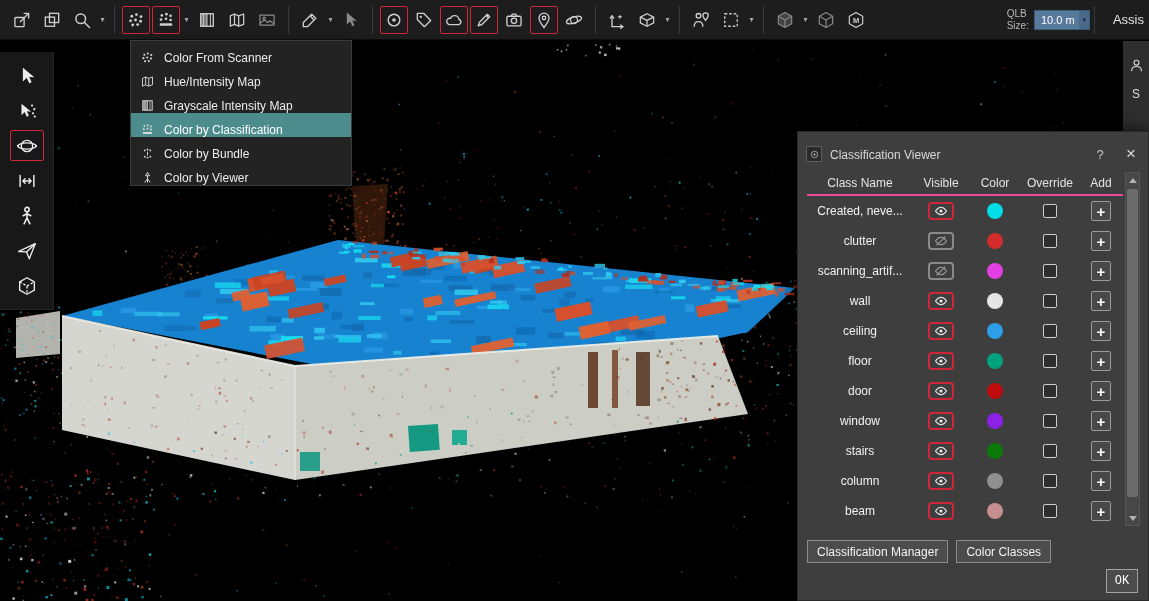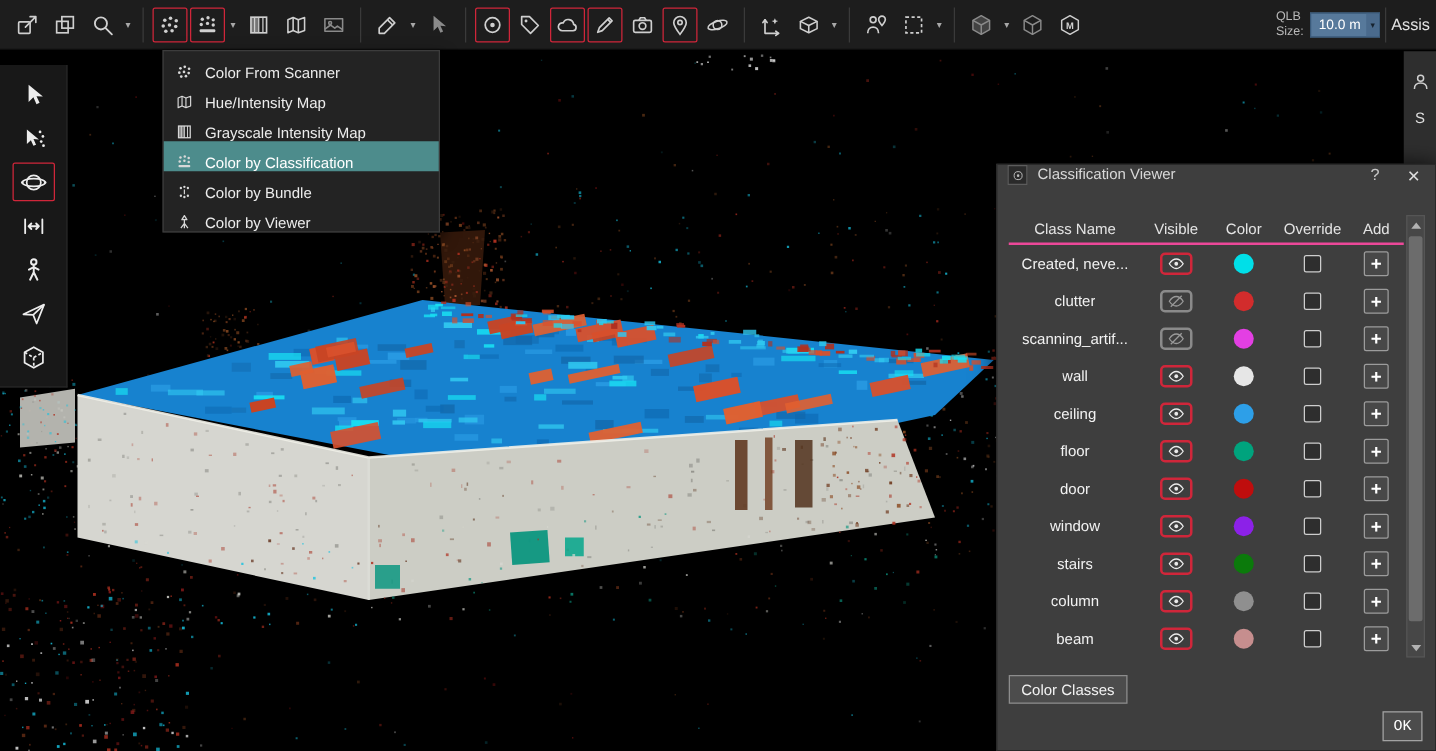--- a/index.html
+++ b/index.html
@@ -19,21 +19,21 @@
   .tbtn{width:28px;height:28px;display:flex;align-items:center;justify-content:center;color:#cfcfcf;
         border:1.5px solid transparent;border-radius:2px;flex:none}
   .tbtn.active{border-color:var(--accent-red,#d0263a)}
   .tbtn.dim{color:#8a8a8a}
   .tbtn svg{width:20px;height:20px;display:block}
   .caret{font-size:8px;color:#a8a8a8;width:9px;text-align:center;flex:none}
   .qlb{margin-left:auto;font-size:10px;color:#b8b8b8;line-height:1.2;text-align:left;white-space:nowrap}
   .qlb-box{margin-left:5px;width:56px;height:20px;background:var(--qlb-blue,#57799b);border:1px solid #3a5a7a;
            display:flex;align-items:center;color:#fff;font-size:11px;padding-left:6px;flex:none}
   .qlb-caret{margin-left:auto;font-size:7px;color:#16222e;background:#4a6a8c;height:100%;display:flex;align-items:center;padding:0 3px}
-  .assist{color:#e2e2e2;font-size:13px;margin-left:0;white-space:nowrap}
+  .assist{color:#e2e2e2;font-size:13px;margin-left:14px;white-space:nowrap}
 
   
   #sidestrip{position:absolute;right:0;top:41px;width:26px;height:90px;background:#2e2e2e;z-index:20;
              display:flex;flex-direction:column;align-items:center;padding-top:16px;gap:13px}
   #sidestrip svg{width:17px;height:17px;color:#cfcfcf}
   #sidestrip .s-label{color:#ddd;font-size:12px}
 
   
   #lefttb{position:absolute;left:0;top:52px;width:54px;background:#181818;border-right:1px solid #262626;border-bottom:1px solid #262626;
           padding:8px 0;display:flex;flex-direction:column;align-items:center;gap:4px;z-index:30}
@@ -45,21 +45,21 @@
   
   #colormenu{position:absolute;left:130px;top:40px;width:222px;background:#232323;border:1px solid #3c3c3c;
              z-index:45;box-shadow:3px 4px 10px rgba(0,0,0,.65)}
   .menu-item{height:24px;display:flex;align-items:flex-end;gap:9px;padding:0 9px;color:#ececec;font-size:12px;white-space:nowrap}
   .menu-item svg{width:15px;height:15px;color:#d8d8d8;flex:none}
   .menu-item.selected{background:var(--menu-sel,#4d8c8c);color:#fff}
 
   
   #classpanel{position:absolute;left:797px;top:131px;width:352px;height:470px;background:#3e3e3e;border:1px solid #292929;
               z-index:50;box-shadow:0 0 16px rgba(0,0,0,.75);color:#ececec;font-size:12px}
-  .cp-title{height:30px;display:flex;align-items:flex-start;gap:8px;padding:0 8px;color:#d8d8d8;font-size:12px}
+  .cp-title{height:30px;display:flex;align-items:flex-end;gap:8px;padding:0 8px;color:#d8d8d8;font-size:12px}
   .cp-icon{width:16px;height:16px;background:#2a2a2a;border:1px solid #5c5c5c;display:flex;align-items:center;justify-content:center;flex:none}
   .cp-icon svg{width:11px;height:11px;color:#bdbdbd}
   .cp-help{margin-left:auto;width:20px;text-align:center;color:#c8c8c8;font-size:13px}
   .cp-close{width:26px;text-align:center;color:#dcdcdc;font-size:17px;line-height:1;margin-right:-4px}
   .cp-head,.cp-row{display:grid;grid-template-columns:106px 56px 52px 58px 44px;align-items:center;justify-items:center}
   .cp-head{position:absolute;left:9px;top:40px;width:316px;height:24px;color:#e4e4e4;border-bottom:2px solid #ec4899}
   .cp-body{position:absolute;left:9px;top:64px;width:316px}
   .cp-row{height:30px;color:#f2f2f2}
   .c-name{max-width:104px;overflow:hidden;white-space:nowrap}
   .eyebtn{width:26px;height:18px;border:2px solid #8a8a8a;border-radius:4px;display:flex;align-items:center;justify-content:center}
@@ -2472,16 +2472,17 @@
   </div>
 </div>
   <div class="cp-scroll">
     <div class="sc-up"></div>
     <div class="sc-track">
       <div class="sc-thumb"></div>
     </div>
     <div class="sc-down"></div>
   </div>
   <div class="cp-footer" id="cp-footer">
+      <button class="cp-btn">Classification Manager</button>
       <button class="cp-btn">Color Classes</button>
     </div>
   <button class="cp-ok">OK</button>
 </div>
 
 </body></html>

